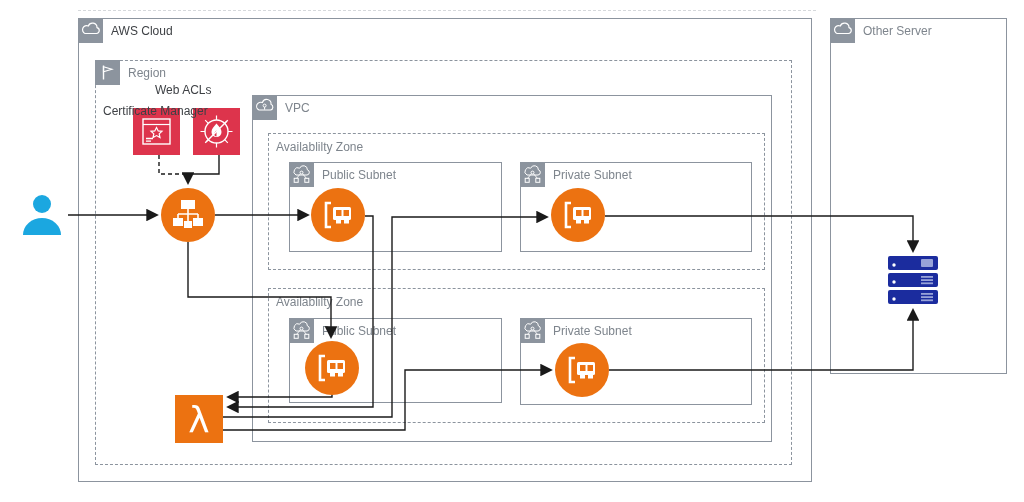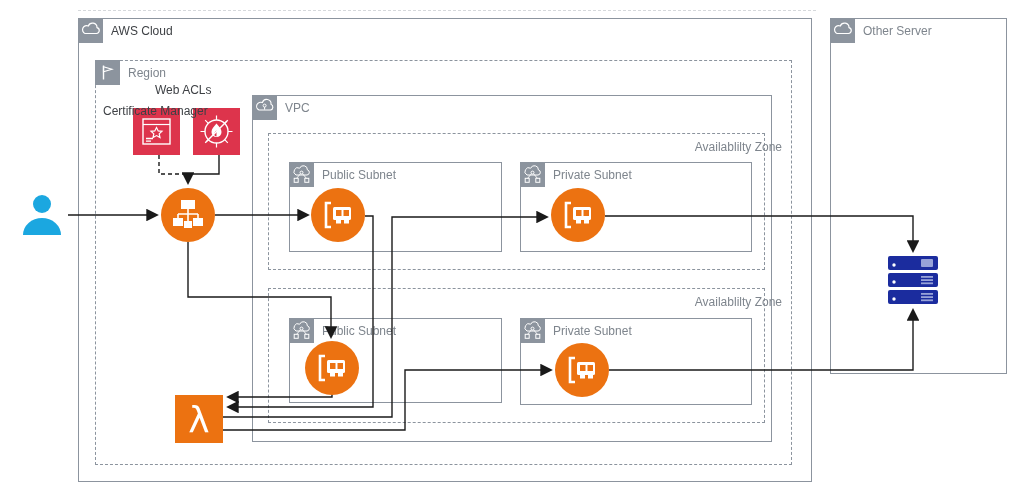--- a/index.html
+++ b/index.html
@@ -4,21 +4,21 @@
 <style>
   html,body{margin:0;padding:0;background:#fff;}
   #stage{position:relative;width:1024px;height:502px;background:#fff;overflow:hidden;
          font-family:"Liberation Sans",sans-serif;font-size:12px;}
   .grp{position:absolute;border:1px solid var(--border_gray);box-sizing:border-box;}
   .grp.dashed{border-style:dashed;}
   .hdr{position:absolute;top:-1px;left:-1px;width:25px;height:25px;background:var(--border_gray);
        display:flex;align-items:center;justify-content:center;}
   .hlabel{position:absolute;top:5px;left:32px;white-space:nowrap;color:var(--label_gray);}
   .hlabel.dark{color:var(--label_dark);}
-  .azlabel{position:absolute;top:6px;left:18px;width:100%;text-align:right;color:var(--label_gray);}
+  .azlabel{position:absolute;top:6px;left:7px;width:100%;text-align:left;color:var(--label_gray);}
   .node{position:absolute;}
   .nlabel{position:absolute;color:var(--label_dark);white-space:nowrap;}
   .tile{width:47px;height:47px;background:var(--security_red);}
   .lambda-tile{width:48px;height:48px;background:var(--compute_orange);}
   .circ{width:54px;height:54px;border-radius:50%;background:var(--compute_orange);}
   #lines{position:absolute;left:0;top:0;z-index:2;pointer-events:none;}
   .grp{z-index:1;}
   .node{z-index:3;}
   .nlabel{z-index:4;}
   #page-boundary{position:absolute;left:78px;top:10px;width:738px;border-top:1px dashed #d5d8db;}

